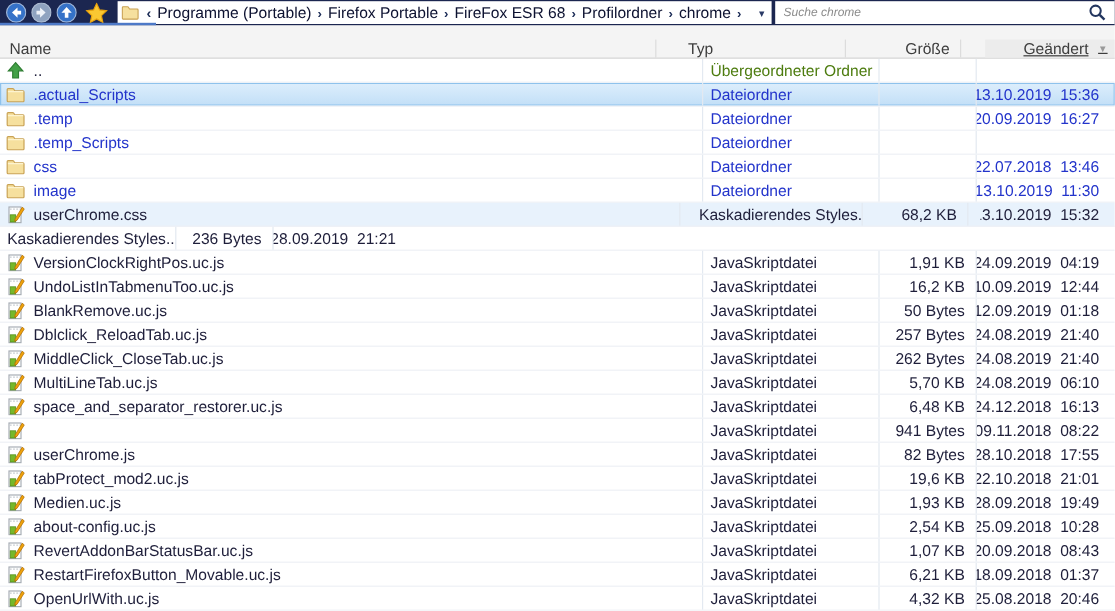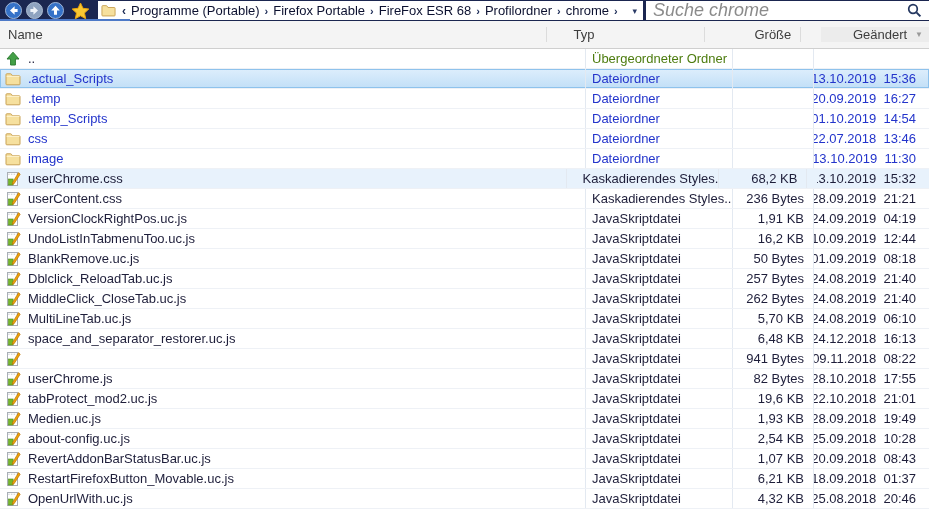--- a/index.html
+++ b/index.html
@@ -26,34 +26,34 @@
   .crumb{padding:0 2px;cursor:default;}
   .crumb-sep{color:#1a2a55;font-size:11px;font-weight:bold;padding:0 3px;}
   .crumb-overflow{color:#1a2a55;font-size:12px;font-weight:bold;padding:0 3px 0 4px;}
   .addr-folder{width:15px;height:15px;flex:none;margin-right:2px;}
   .addr-drop{margin-left:auto;color:#2a3a66;font-size:9px;padding-right:2px;}
   .search-box{
     flex:1;height:19px;background:#fff;margin-left:3px;display:flex;align-items:center;
   }
   .search-box input{
     flex:1;border:none;outline:none;font-family:"Liberation Sans",sans-serif;
-    font-size:18px;color:#333;padding:0 0 0 7px;background:transparent;
+    font-size:10px;color:#333;padding:0 0 0 7px;background:transparent;
   }
   .search-box input::placeholder{font-style:italic;color:#8b8b8b;opacity:1;}
   .search-glass{width:15px;height:15px;margin-right:7px;flex:none;}
   
   .headers{
     display:flex;height:28px;background:#f4f4f4;border-bottom:1px solid #cfcfcf;
-    box-sizing:border-box;font-size:13px;color:#3d3d3d;align-items:center;gap:20px;
+    box-sizing:border-box;font-size:13px;color:#3d3d3d;align-items:flex-end;gap:20px;
   }
   .h-cell{display:flex;align-items:center;box-sizing:border-box;border-right:1px solid #dcdcdc;cursor:default;}
   .h-name{width:586px;padding-left:8px;}
   .h-type{width:147px;padding-left:6px;}
   .h-size{width:81px;justify-content:flex-end;padding-right:9px;}
-  .h-mod{width:115px;justify-content:flex-end;padding-right:6px;background:#ececec;border-right:none;}
+  .h-mod{width:115px;justify-content:flex-end;padding-right:6px;background:#ececec;border-right:none;text-decoration:underline;}
   .sort-arrow{color:#9a9a9a;font-size:8px;margin-left:8px;}
   
   .list{background:#fff;}
   .row{
     display:flex;height:20px;box-sizing:border-box;align-items:stretch;
     font-size:13px;color:#1e1e3a;border-bottom:1px solid #eef1f6;cursor:default;
   }
   .cell{display:flex;align-items:center;box-sizing:border-box;height:100%;
     overflow:hidden;white-space:nowrap;}
   .cell-name{width:586px;padding-left:5px;border-right:1px solid #e3e9f1;}
@@ -175,21 +175,20 @@
       <span class="icon">
           <svg width="16" height="14" viewBox="0 0 16 14">
             <path d="M1 3 L1 12 Q1 12.8 1.8 12.8 L14.2 12.8 Q15 12.8 15 12 L15 4.6 Q15 3.8 14.2 3.8 L7.4 3.8 L6.4 2.2 Q6.1 1.8 5.6 1.8 L1.8 1.8 Q1 1.8 1 2.6 Z" fill="#f6e09e" stroke="#c9a254" stroke-width="1"></path>
             <path d="M1.6 4.4 L14.4 4.4" stroke="#fdf3cf" stroke-width="1"></path>
           </svg>
         </span>
       <span class="label">.temp_Scripts</span>
     </div>
     <div class="cell cell-type">Dateiordner</div>
     <div class="cell cell-size"></div>
-    <div class="cell cell-date">01.10.2019  14:54</div>
   </div>
     <div class="row folder">
     <div class="cell cell-name">
       <span class="icon">
           <svg width="16" height="14" viewBox="0 0 16 14">
             <path d="M1 3 L1 12 Q1 12.8 1.8 12.8 L14.2 12.8 Q15 12.8 15 12 L15 4.6 Q15 3.8 14.2 3.8 L7.4 3.8 L6.4 2.2 Q6.1 1.8 5.6 1.8 L1.8 1.8 Q1 1.8 1 2.6 Z" fill="#f6e09e" stroke="#c9a254" stroke-width="1"></path>
             <path d="M1.6 4.4 L14.4 4.4" stroke="#fdf3cf" stroke-width="1"></path>
           </svg>
         </span>
       <span class="label">css</span>
@@ -222,31 +221,20 @@
             <path d="M13.6 1.6 L15.2 3.2 L9.2 12.6 L7.3 13.4 L7.6 11.4 Z" fill="#f0a30a" stroke="#b67408" stroke-width="0.7"></path>
           </svg>
         </span>
       <span class="label">userChrome.css</span>
     </div>
     <div class="cell cell-type">Kaskadierendes Styles...</div>
     <div class="cell cell-size">68,2 KB</div>
     <div class="cell cell-date">13.10.2019  15:32</div>
   </div>
     <div class="row file">
-    <div class="cell cell-name">
-      <span class="icon">
-          <svg width="16" height="16" viewBox="0 0 16 16">
-            <rect x="2.5" y="1.5" width="10" height="13" fill="#ffffff" stroke="#a9afb6"></rect>
-            <line x1="3.2" y1="3.2" x2="11.8" y2="3.2" stroke="#c7ccd1" stroke-dasharray="1.5,1.2"></line>
-            <rect x="3.5" y="8" width="4.6" height="6" fill="#76b82a" stroke="#4e8a14" stroke-width="0.6"></rect>
-            <path d="M13.6 1.6 L15.2 3.2 L9.2 12.6 L7.3 13.4 L7.6 11.4 Z" fill="#f0a30a" stroke="#b67408" stroke-width="0.7"></path>
-          </svg>
-        </span>
-      <span class="label">userContent.css</span>
-    </div>
     <div class="cell cell-type">Kaskadierendes Styles...</div>
     <div class="cell cell-size">236 Bytes</div>
     <div class="cell cell-date">28.09.2019  21:21</div>
   </div>
     <div class="row file">
     <div class="cell cell-name">
       <span class="icon">
           <svg width="16" height="16" viewBox="0 0 16 16">
             <rect x="2.5" y="1.5" width="10" height="13" fill="#ffffff" stroke="#a9afb6"></rect>
             <line x1="3.2" y1="3.2" x2="11.8" y2="3.2" stroke="#c7ccd1" stroke-dasharray="1.5,1.2"></line>
@@ -283,21 +271,21 @@
             <rect x="2.5" y="1.5" width="10" height="13" fill="#ffffff" stroke="#a9afb6"></rect>
             <line x1="3.2" y1="3.2" x2="11.8" y2="3.2" stroke="#c7ccd1" stroke-dasharray="1.5,1.2"></line>
             <rect x="3.5" y="8" width="4.6" height="6" fill="#76b82a" stroke="#4e8a14" stroke-width="0.6"></rect>
             <path d="M13.6 1.6 L15.2 3.2 L9.2 12.6 L7.3 13.4 L7.6 11.4 Z" fill="#f0a30a" stroke="#b67408" stroke-width="0.7"></path>
           </svg>
         </span>
       <span class="label">BlankRemove.uc.js</span>
     </div>
     <div class="cell cell-type">JavaSkriptdatei</div>
     <div class="cell cell-size">50 Bytes</div>
-    <div class="cell cell-date">01.09.2019  08:18</div>
+    <div class="cell cell-date">12.09.2019  01:18</div>
   </div>
     <div class="row file">
     <div class="cell cell-name">
       <span class="icon">
           <svg width="16" height="16" viewBox="0 0 16 16">
             <rect x="2.5" y="1.5" width="10" height="13" fill="#ffffff" stroke="#a9afb6"></rect>
             <line x1="3.2" y1="3.2" x2="11.8" y2="3.2" stroke="#c7ccd1" stroke-dasharray="1.5,1.2"></line>
             <rect x="3.5" y="8" width="4.6" height="6" fill="#76b82a" stroke="#4e8a14" stroke-width="0.6"></rect>
             <path d="M13.6 1.6 L15.2 3.2 L9.2 12.6 L7.3 13.4 L7.6 11.4 Z" fill="#f0a30a" stroke="#b67408" stroke-width="0.7"></path>
           </svg>

